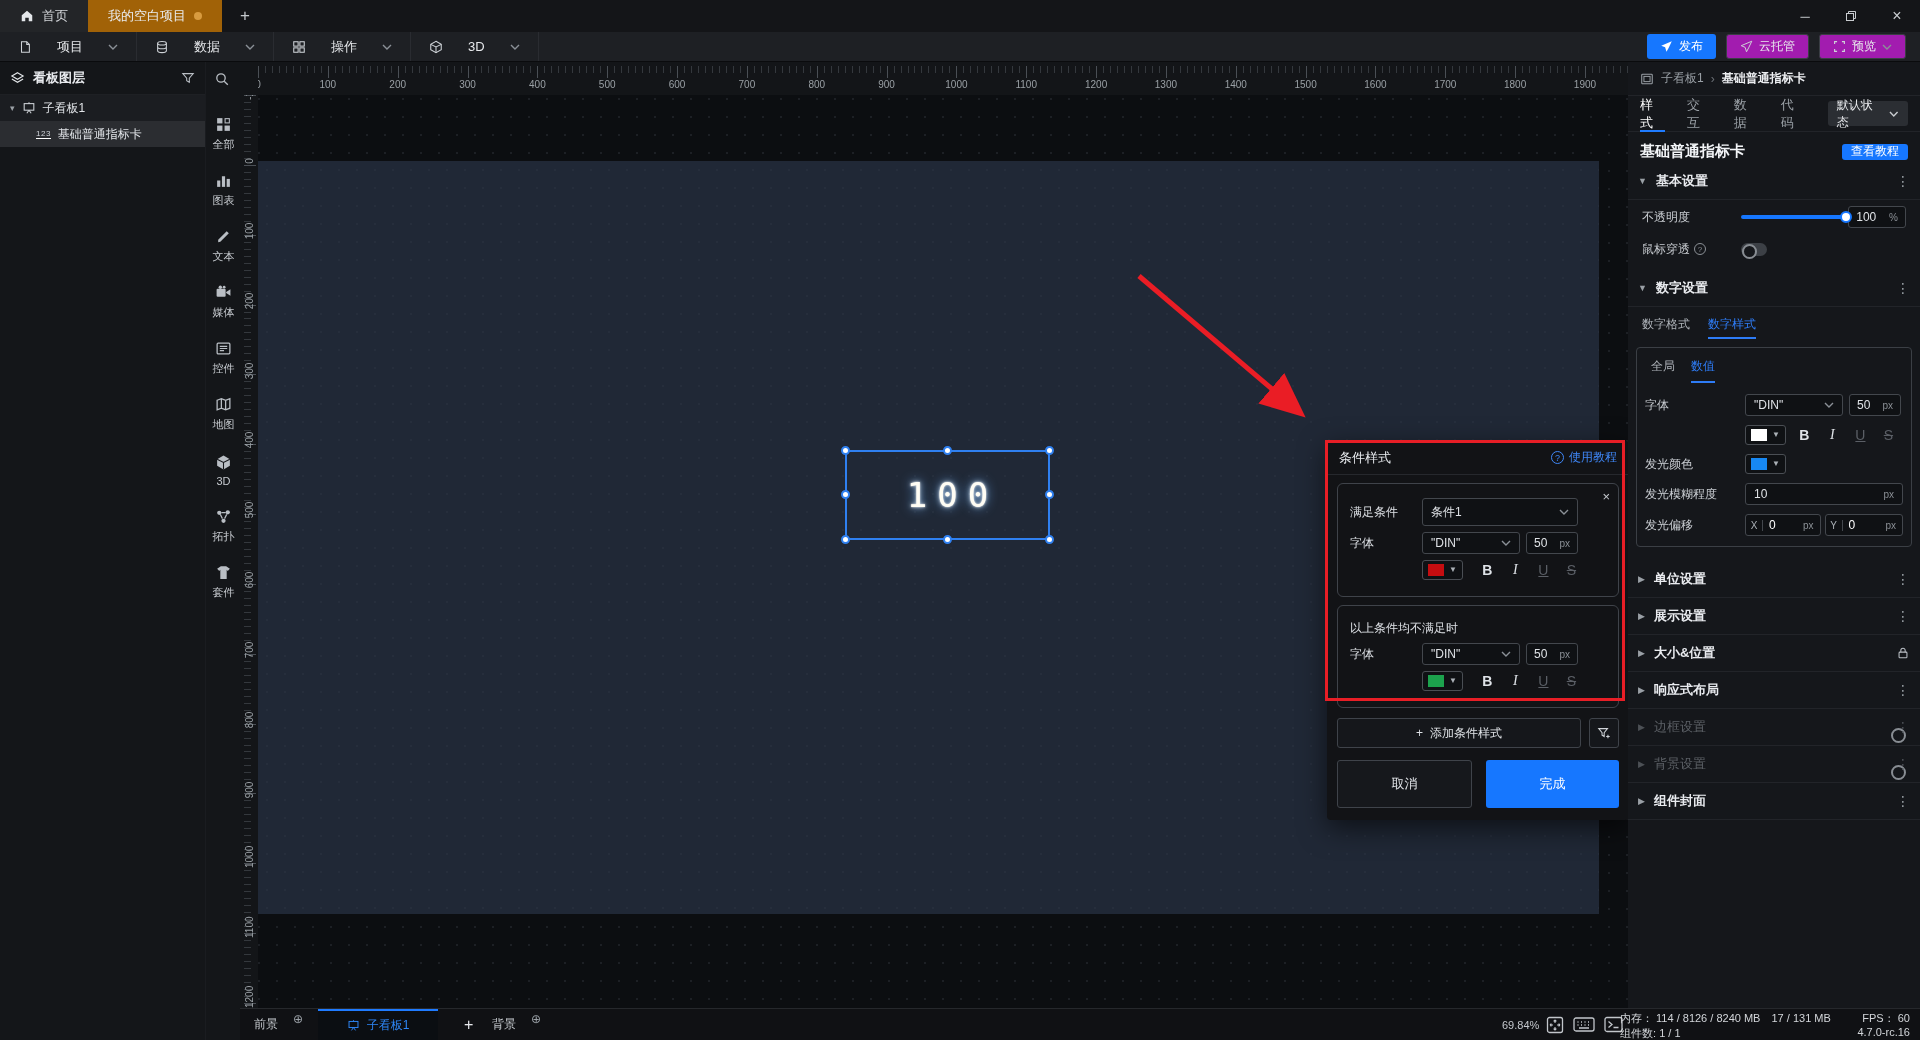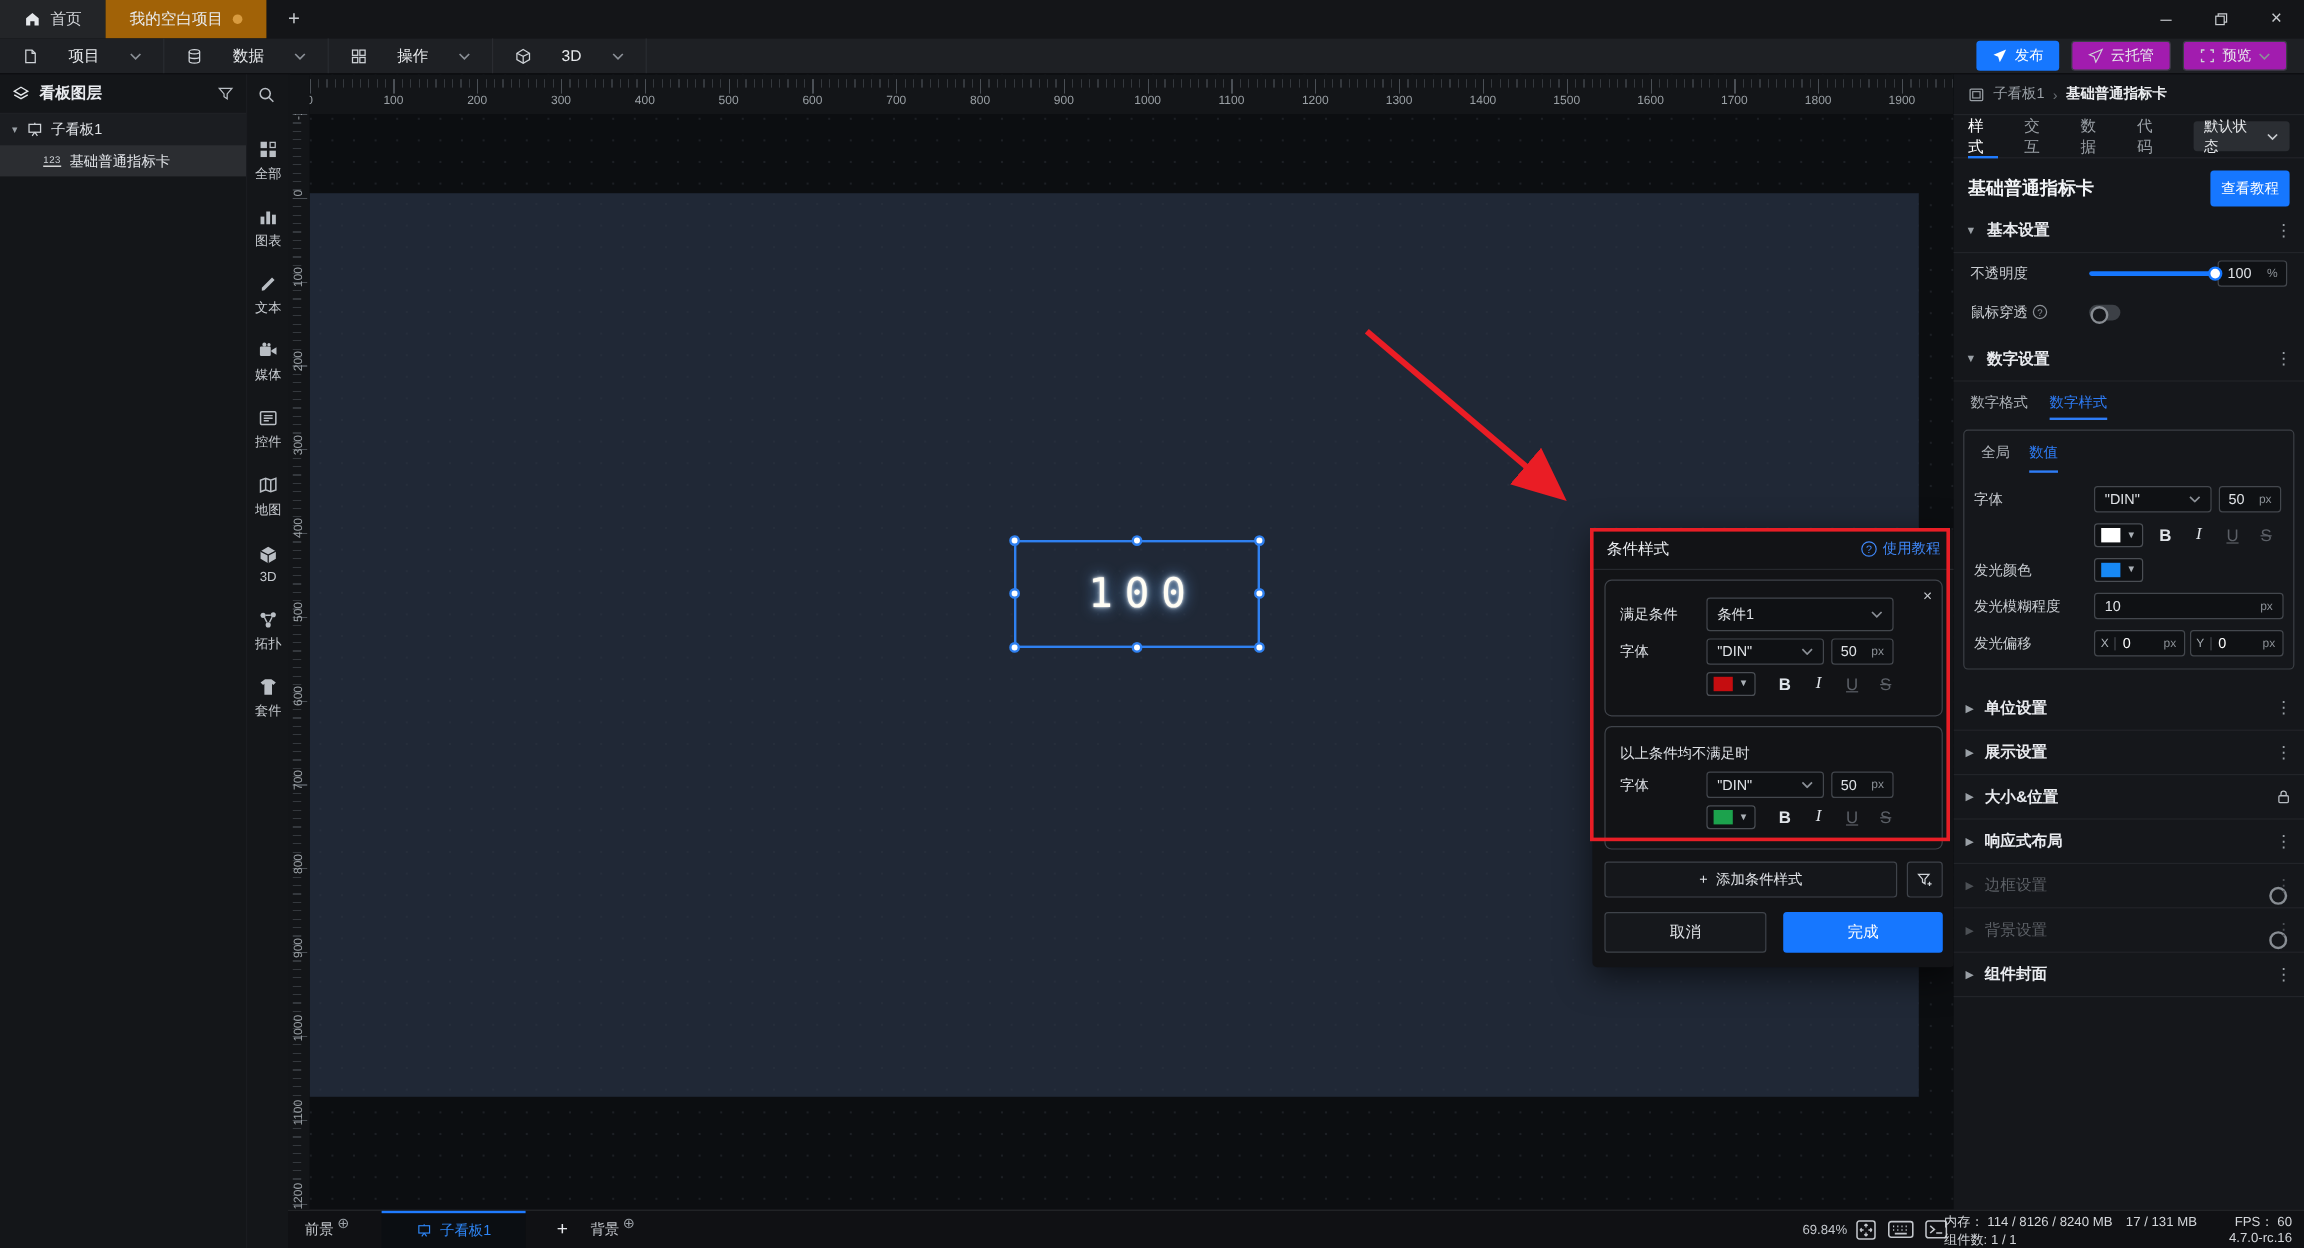--- a/index.html
+++ b/index.html
@@ -92,36 +92,36 @@
   .stylebar{display:flex;align-items:center;gap:7px;margin-left:8px}
   .fs{width:21px;text-align:center;font-size:14px;color:#dfe3e8}
   .fs.i{font-style:italic;font-family:"Liberation Serif","DejaVu Serif",serif}
   .fs.u{text-decoration:underline;color:#5b5f66}
   .fs.s{text-decoration:line-through;color:#5b5f66}
   .indent{margin-left:76px;display:flex;align-items:center}
   .add-row{display:flex;gap:8px;margin:10px 10px 0}
   .add-btn{flex:1;height:30px;border:1px solid #3f434a;border-radius:3px;color:#dfe2e6;display:flex;align-items:center;justify-content:center;gap:7px;background:#15171b}
   .icon-btn{width:30px;height:30px;border:1px solid #3f434a;border-radius:3px;background:#15171b;display:flex;align-items:center;justify-content:center}
   .act-row{display:flex;gap:14px;margin:12px 10px 12px}
-  .btn{flex:1;height:34px;border-radius:3px;font-size:13px;display:flex;align-items:center;justify-content:center}
+  .btn{flex:1;height:48px;border-radius:3px;font-size:13px;display:flex;align-items:center;justify-content:center}
   .btn.cancel{border:1px solid #3f434a;background:#16181c;color:#e2e5e9}
   .btn.done{background:#1677ff;color:#fff}
 
   
   .inspector{position:absolute;left:1628px;top:62px;width:292px;height:946px;background:#15171b;font-size:12px}
   .insp-bc{height:34px;display:flex;align-items:center;gap:7px;padding:0 12px;border-bottom:1px solid #222429}
   .bc-dim{color:#9aa0a6}.bc-sep{color:#6a6f75}.bc-cur{color:#eceef1;font-weight:bold}
   .insp-tabs{height:36px;display:flex;align-items:center;gap:22px;padding:0 12px;border-bottom:1px solid #222429}
   .itab{position:relative;height:100%;display:flex;align-items:center;font-size:13px;color:#9aa0a6}
   .itab.active{color:#fff}
   .itab.active::after{content:"";position:absolute;left:0;right:0;bottom:-1px;height:2px;background:#1f7bff}
   .state-dd{margin-left:auto;height:25px;background:#2b2e33;border-radius:3px;padding:0 9px;display:flex;align-items:center;gap:7px;color:#e7e9ec}
   .insp-title{display:flex;align-items:center;padding:10px 12px 2px}
   .cname{font-size:15px;font-weight:bold;color:#f2f4f7}
-  .tut-btn{margin-left:auto;background:#1677ff;color:#fff;height:30px;padding:0 9px;border-radius:3px;display:flex;align-items:center;font-size:12px}
+  .tut-btn{margin-left:auto;background:#1677ff;color:#fff;height:16px;padding:0 9px;border-radius:3px;display:flex;align-items:center;font-size:12px}
   .cmeta{padding:2px 12px 12px;font-size:11px;color:#8b9096;border-bottom:1px solid #222429}
   .sec{position:relative;height:37px;display:flex;align-items:center;gap:9px;padding-left:10px;border-bottom:1px solid #222429}
   .sec-label{font-size:13px;font-weight:bold;color:#e9ebef}
   .sec.dim .sec-label{color:#5c6066;font-weight:normal}
   .sec.dim .caret{color:#4c5055}
   .kebab{position:absolute;right:10px;top:50%;transform:translateY(-50%);color:#9aa0a6;font-size:14px}
   .kebab.dim{color:#4c5055}
   .irow{display:flex;align-items:center;padding:0 14px;height:34px}
   .ilabel{width:99px;flex:none;color:#c9cdd2}
   .slider{width:118px;height:4px;border-radius:2px;background:#1677ff;position:relative}
@@ -141,21 +141,21 @@
   .wide-in{width:164px;height:22px;justify-content:space-between;padding:0 8px}
   .xy{display:flex;align-items:center;border:1px solid #43474d;border-radius:3px;height:22px;background:#0f1114}
   .xy .u{width:17px;text-align:center;border-right:1px solid #43474d;color:#aab0b6;font-size:10px}
   .xy .v{flex:1;padding-left:6px;color:#fff}
   .xy .px{padding-right:6px}
   .lock-ic{position:absolute;right:10px;top:50%;transform:translateY(-50%)}
   .sec .tgwrap{position:absolute;right:30px;top:50%;transform:translateY(-50%)}
 
   
   .statusbar{position:absolute;left:240px;top:1008px;width:1680px;height:32px;background:#101114;border-top:1px solid #26282c}
-  .sb-item{position:absolute;top:0;height:100%;display:flex;align-items:center;gap:3px;color:#c3c7cc;font-size:12px}
+  .sb-item{position:absolute;top:0;height:100%;display:flex;align-items:center;gap:15px;color:#c3c7cc;font-size:12px}
   .plus-sup{font-size:12px;color:#9aa0a6;transform:translateY(-6px)}
   .board-tab{position:absolute;left:78px;top:0;width:120px;height:100%;background:#0b0e12;border-top:2px solid #1f7bff;display:flex;align-items:center;justify-content:center;gap:7px;color:#2e86f6;font-size:12px}
   .sb-zoom{left:1262px;font-size:11px}
   .sb-ic{position:absolute;top:7px}
   .sb-status{position:absolute;left:1380px;right:10px;top:2px;bottom:2px;display:flex;flex-direction:column;justify-content:space-between;font-size:11px;color:#d3d6da}
   .sb-line{display:flex;justify-content:space-between;gap:10px;white-space:nowrap}
   .memgap{margin-left:8px}
 </style>
 </head>
 <body>

